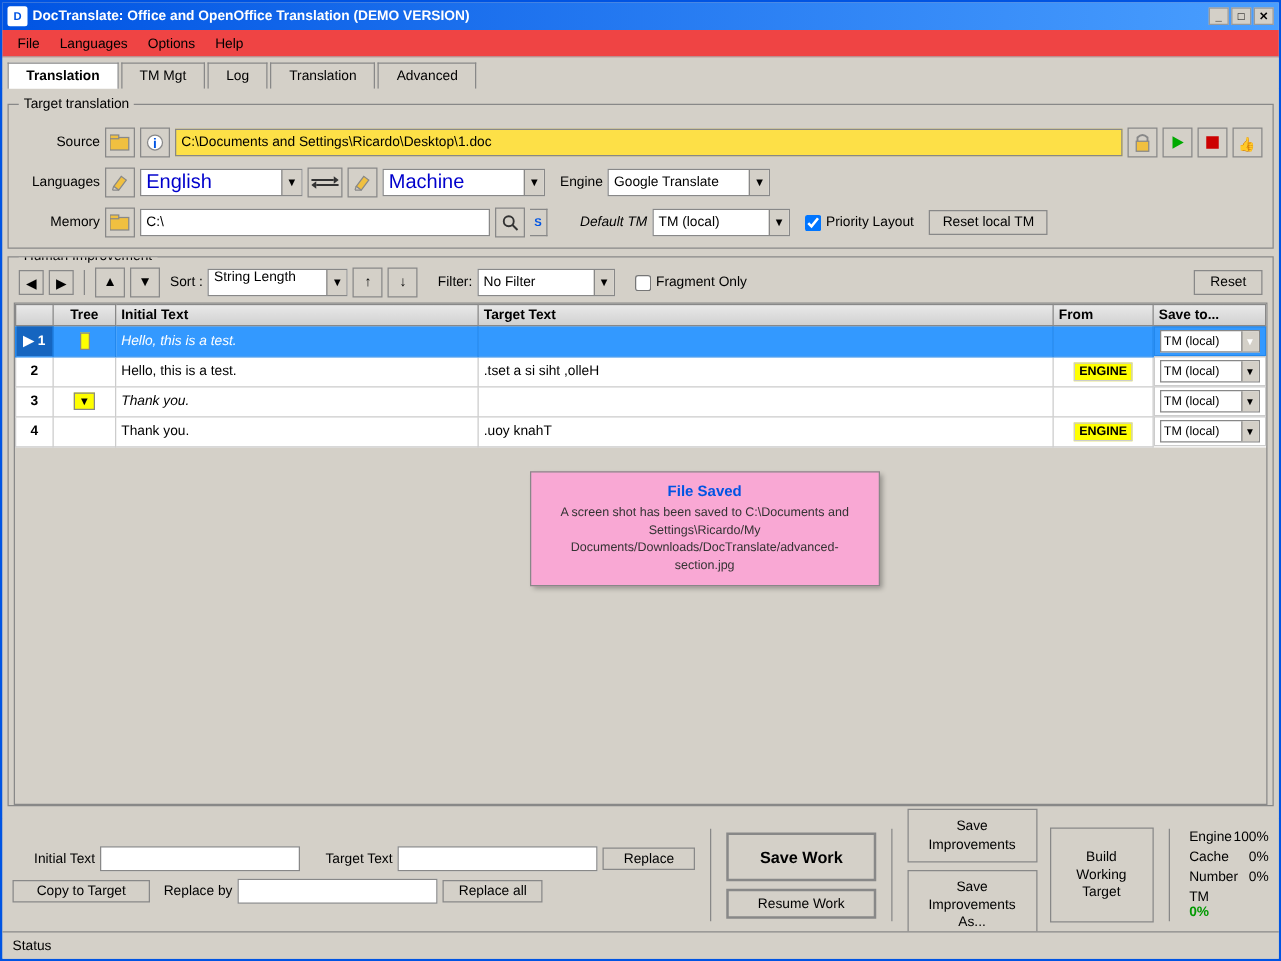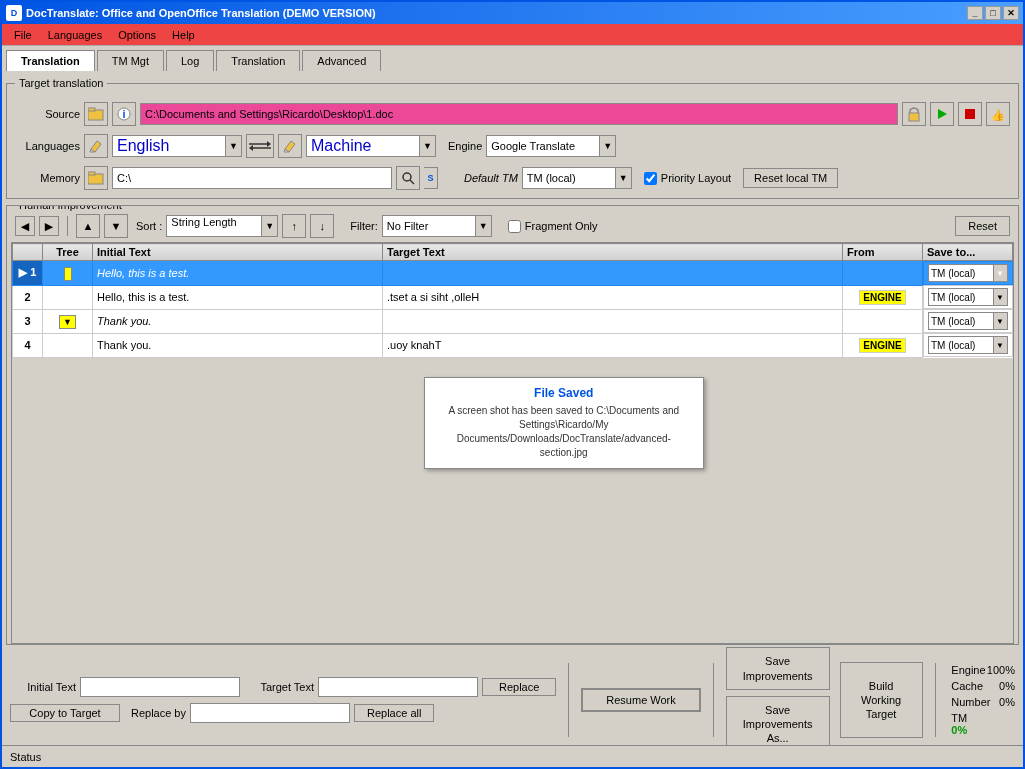--- a/index.html
+++ b/index.html
@@ -28,21 +28,21 @@
 
     
     .panel { border: 1px solid #888; background: #d4d0c8; margin-bottom: 6px; padding: 4px 8px 8px; position: relative; flex-shrink: 0; }
     .panel-title { position: absolute; top: -7px; left: 8px; background: #d4d0c8; padding: 0 4px; font-size: 11px; color: #000; }
 
     
     .mt-row { display: flex; align-items: center; margin-top: 8px; gap: 4px; }
     .row-label { width: 65px; text-align: right; flex-shrink: 0; color: #000; }
     
     
-    .text-input { background: #ec4899; border: 1px solid #888; padding: 2px 4px; height: 22px; color: #000; }
+    .text-input { background: #fde047; border: 1px solid #888; padding: 2px 4px; height: 22px; color: #000; }
     .text-input-wide { flex: 1; }
 
     
     .icon-btn { width: 24px; height: 24px; background: #d4d0c8; border: 1px solid #888; display: flex; align-items: center; justify-content: center; cursor: pointer; flex-shrink: 0; }
 
     
     .lang-dropdown { background: white; border: 1px solid #888; height: 22px; display: flex; align-items: center; width: 130px; }
     .lang-text { color: #0000cc; font-size: 16px; flex: 1; padding: 0 4px; }
     .lang-arrow { width: 16px; background: #d4d0c8; height: 100%; border-left: 1px solid #888; display: flex; align-items: center; justify-content: center; font-size: 9px; }
 
@@ -76,21 +76,21 @@
     .tree-col { width: 50px; text-align: center; }
     .initial-col { width: 290px; }
     .from-col { width: 80px; }
     .saveto-col { width: 90px; }
     .engine-badge { background: #ffff00; padding: 1px 3px; font-weight: bold; font-size: 10px; border: 1px solid #ccc; }
 
     
     .bottom-area { display: flex; background: #d4d0c8; padding: 4px; gap: 6px; flex-shrink: 0; height: 90px; }
 
     
-    .toast { position: absolute; top: 50%; left: 50%; transform: translate(-20%, -50%); background: #ffffff; border: 1px solid #888; padding: 8px 16px; font-size: 11px; color: #000; z-index: 100; box-shadow: 2px 2px 4px rgba(0,0,0,0.3); text-align: center; width: 280px; }
+    .toast { position: absolute; top: 50%; left: 50%; transform: translate(-20%, -50%); background: #f9a8d4; border: 1px solid #888; padding: 8px 16px; font-size: 11px; color: #000; z-index: 100; box-shadow: 2px 2px 4px rgba(0,0,0,0.3); text-align: center; width: 280px; }
     .toast-title { font-weight: bold; font-size: 12px; margin-bottom: 4px; color: #0054e3; }
 
     
     .status-bar { background: #d4d0c8; border-top: 1px solid #888; height: 22px; display: flex; align-items: center; padding: 0 8px; flex-shrink: 0; }
     .status-text { color: #000; font-size: 11px; }
 
     
     svg { display: inline-block; vertical-align: middle; }
 
     .divider { border-left: 1px solid #888; height: 20px; margin: 0 4px; }
@@ -355,20 +355,21 @@
         <button style="background:#d4d0c8; border:1px solid #888; padding:2px 8px; cursor:pointer; margin-left:4px; width:110px;">Copy to Target</button>
         <span style="width:62px; text-align:right;">Replace by</span>
         <input type="text" style="background: white; border: 1px solid rgb(136, 136, 136); height: 20px; width: 160px; padding: 1px 3px;">
         <button style="background:#d4d0c8; border:1px solid #888; padding:2px 12px; cursor:pointer;">Replace all</button>
       </div>
     </div>
 
     <div style="width:1px; background:#888; margin:4px 6px;"></div>
 
     <div style="display:flex; flex-direction:column; align-items:center; gap:6px; justify-content:center; width:130px;">
+      <button style="background:#d4d0c8; border:2px solid #888; padding:10px 16px; cursor:pointer; font-size:13px; font-weight:bold; width:120px; text-align:center;">Save Work</button>
       <button style="background:#d4d0c8; border:2px solid #888; padding:4px 12px; cursor:pointer; width:120px; text-align:center;">Resume Work</button>
     </div>
 
     <div style="width:1px; background:#888; margin:4px 6px;"></div>
 
     <div style="display:flex; flex-direction:column; gap:6px; justify-content:center; width:150px;">
       <button style="background:#d4d0c8; border:1px solid #888; padding:6px 8px; cursor:pointer; text-align:center; line-height:1.3;">Save<br>Improvements</button>
       <button style="background:#d4d0c8; border:1px solid #888; padding:6px 8px; cursor:pointer; text-align:center; line-height:1.3;">Save<br>Improvements As...</button>
     </div>
 

